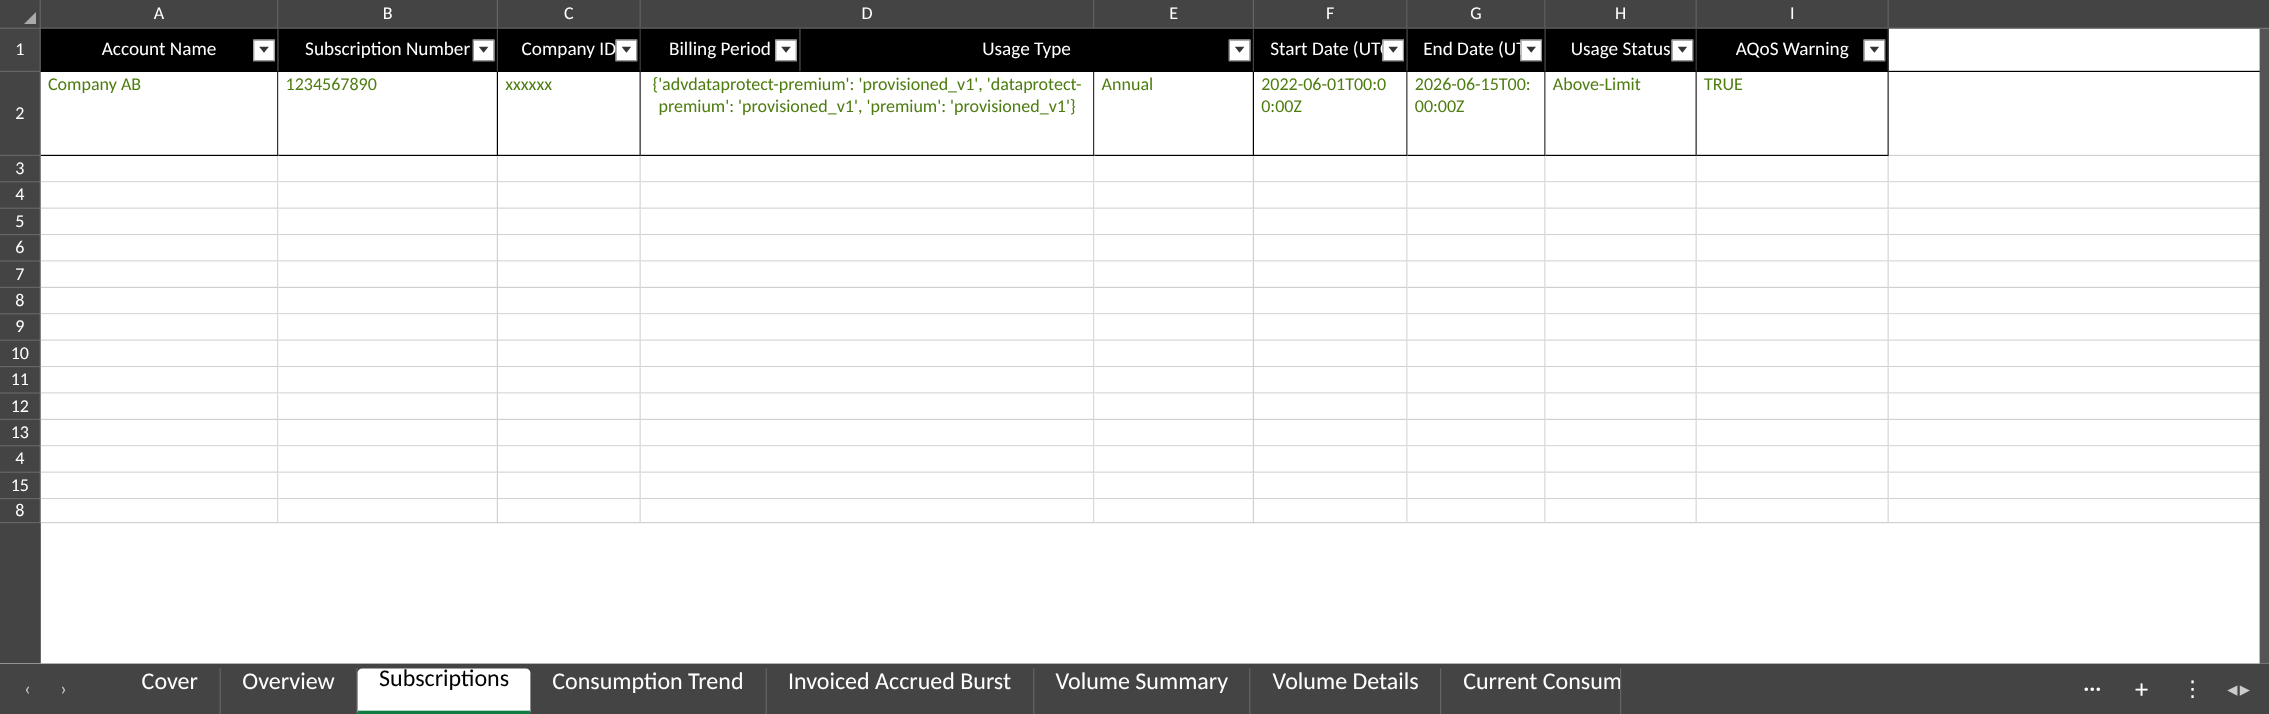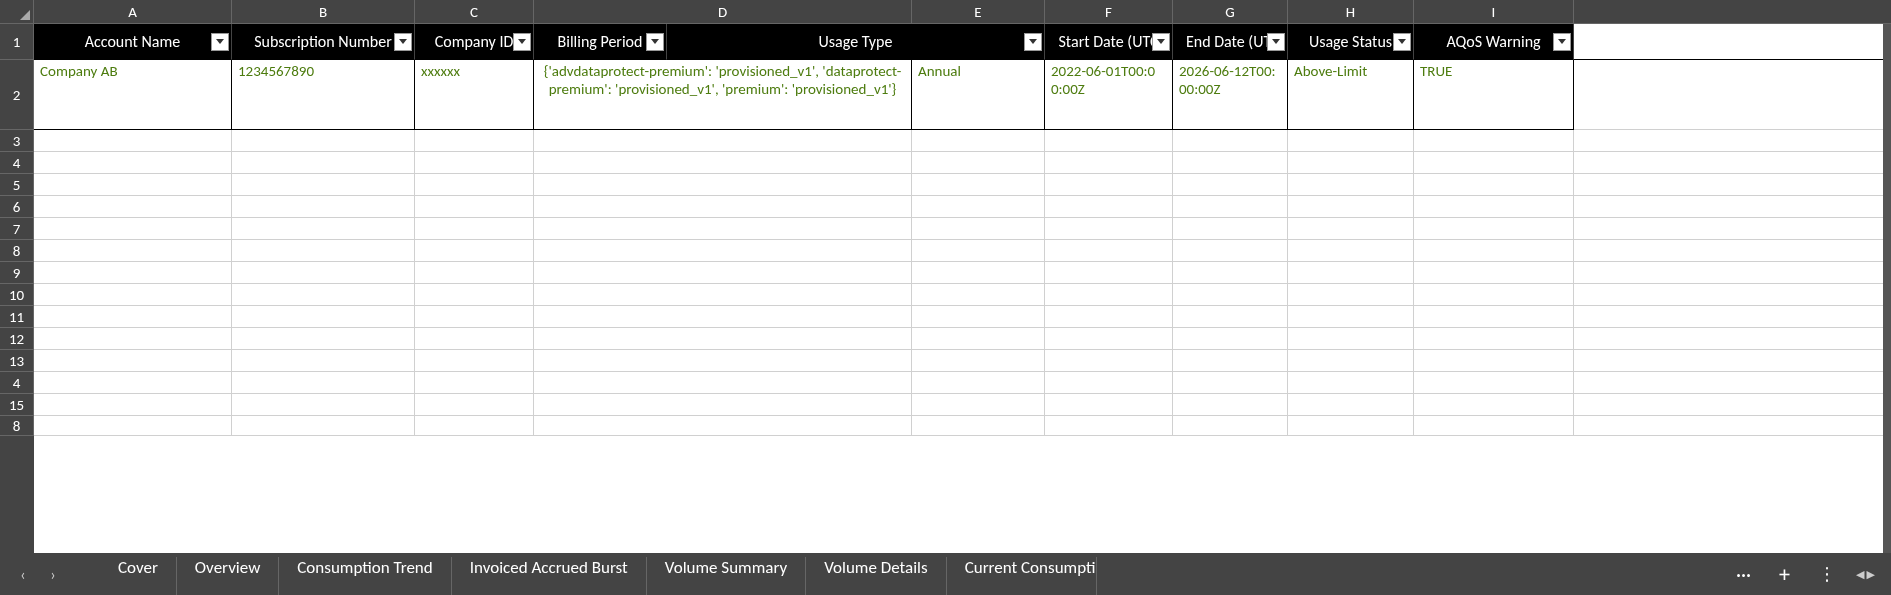--- a/index.html
+++ b/index.html
@@ -158,21 +158,21 @@
     align-items: flex-end;
     height: 100%;
     margin-left: 30px;
     gap: 0;
     flex: 1;
     overflow: hidden;
   }
   .tab {
     padding: 8px 18px 25px 18px;
     color: #fff;
-    font-size: 17px;
+    font-size: 20px;
     cursor: pointer;
     border-right: 1px solid #666;
     white-space: nowrap;
     display: flex;
     align-items: center;
     height: 38px;
   }
   .tab.active {
     background: #fff;
     color: #000;
@@ -307,21 +307,21 @@
         <div class="empty-cell cTail" style="border-bottom:1px solid #000"></div>
       </div>
 
       <div class="grid-row" style="height:70px">
         <div class="data-cell cA">Company AB</div>
         <div class="data-cell cB">1234567890</div>
         <div class="data-cell cC">xxxxxx</div>
         <div class="data-cell cD" style="white-space:normal;text-align:center;">{'advdataprotect-premium': 'provisioned_v1', 'dataprotect-premium': 'provisioned_v1', 'premium': 'provisioned_v1'}</div>
         <div class="data-cell cE">Annual</div>
         <div class="data-cell cF" style="white-space:normal;word-break:break-all;">2022-06-01T00:00:00Z</div>
-        <div class="data-cell cG" style="white-space:normal;word-break:break-all;">2026-06-12T00:00:00Z</div>
+        <div class="data-cell cG" style="white-space:normal;word-break:break-all;">2026-06-15T00:00:00Z</div>
         <div class="data-cell cH">Above-Limit</div>
         <div class="data-cell cI">TRUE</div>
         <div class="empty-cell cTail" style="border-bottom:1px solid #d0d0d0"></div>
       </div>
 
       <div id="empty-rows">
           <div class="grid-row" style="height: 22px;">
             <div class="empty-cell cA"></div>
             <div class="empty-cell cB"></div>
             <div class="empty-cell cC"></div>
@@ -496,20 +496,21 @@
 </div>
 
 <div class="vscroll"></div>
 
 <div class="tab-strip">
   <span class="nav-btn">‹</span>
   <span class="nav-btn">›</span>
   <div class="tabs">
     <div class="tab">Cover</div>
     <div class="tab">Overview</div>
+    <div class="tab active">Subscriptions</div>
     <div class="tab">Consumption Trend</div>
     <div class="tab">Invoiced Accrued Burst</div>
     <div class="tab">Volume Summary</div>
     <div class="tab">Volume Details</div>
     <div class="tab" style="max-width:150px;overflow:hidden;">Current Consumption</div>
   </div>
   <span class="tab-more">···</span>
   <span class="tab-add">+</span>
   <span class="tab-menu">⋮</span>
   <span class="scroll-tri">

